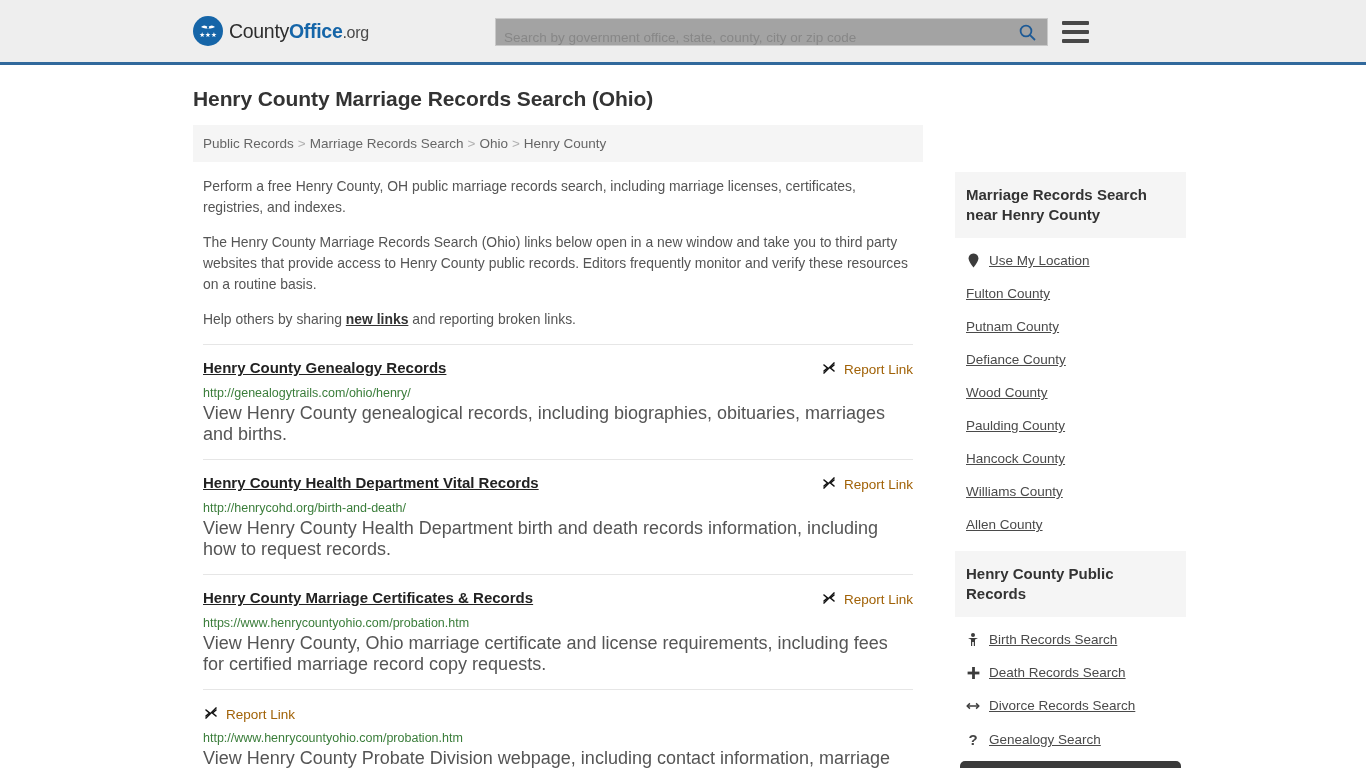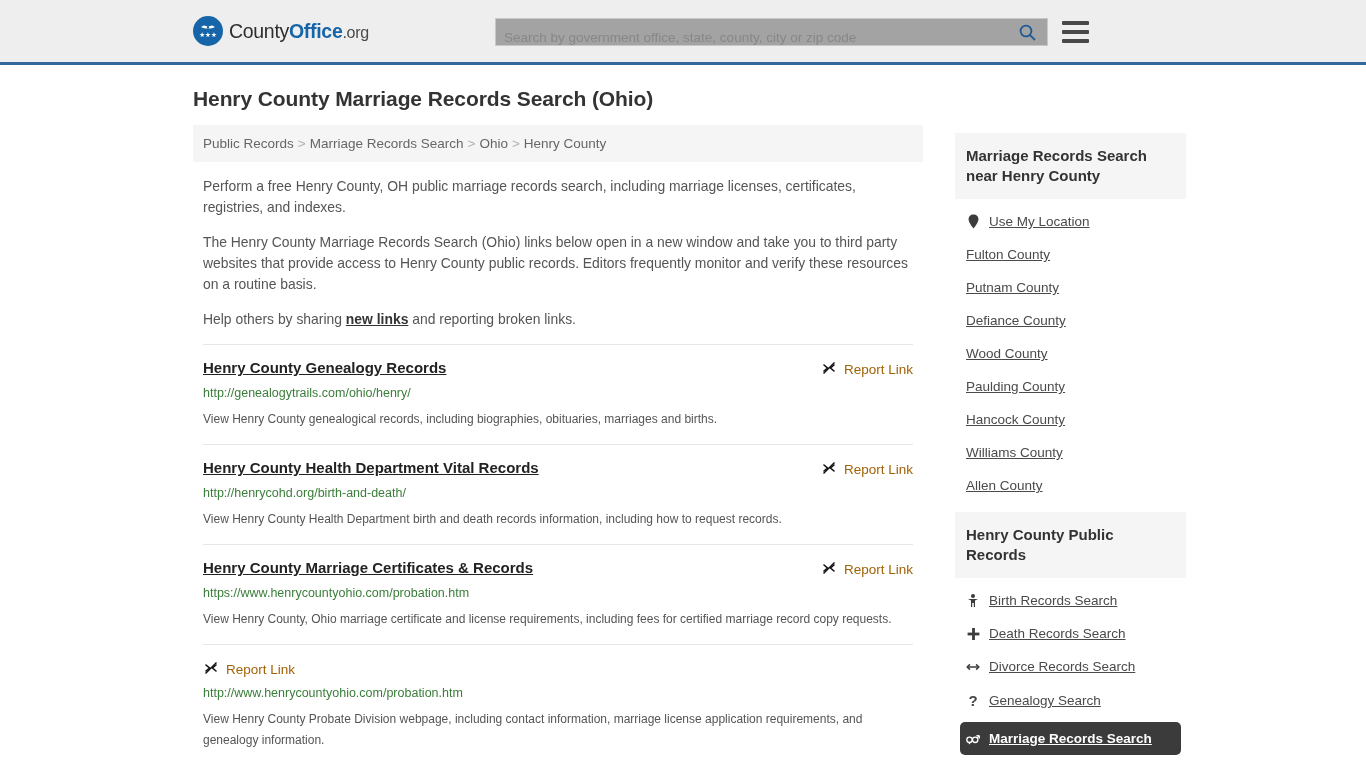--- a/index.html
+++ b/index.html
@@ -145,24 +145,24 @@
     font-size: 13.5px; color: #a16207;
     cursor: pointer; white-space: nowrap;
     padding-top: 1px;
   }
   .result-url {
     font-size: 12.5px;
     color: #3a7d3a;
     margin-top: 7px;
   }
   .result-desc {
-    font-size: 12px;
+    font-size: 18px;
     line-height: 21px;
     color: #555555;
-    margin-top: 9px;
+    margin-top: 3px;
   }
 
   
   .side-card { margin-bottom: 10px; }
   .side-head {
     background: #f5f5f5;
     padding: 13px 11px;
     font-size: 15px;
     font-weight: bold;
     color: #333333;

